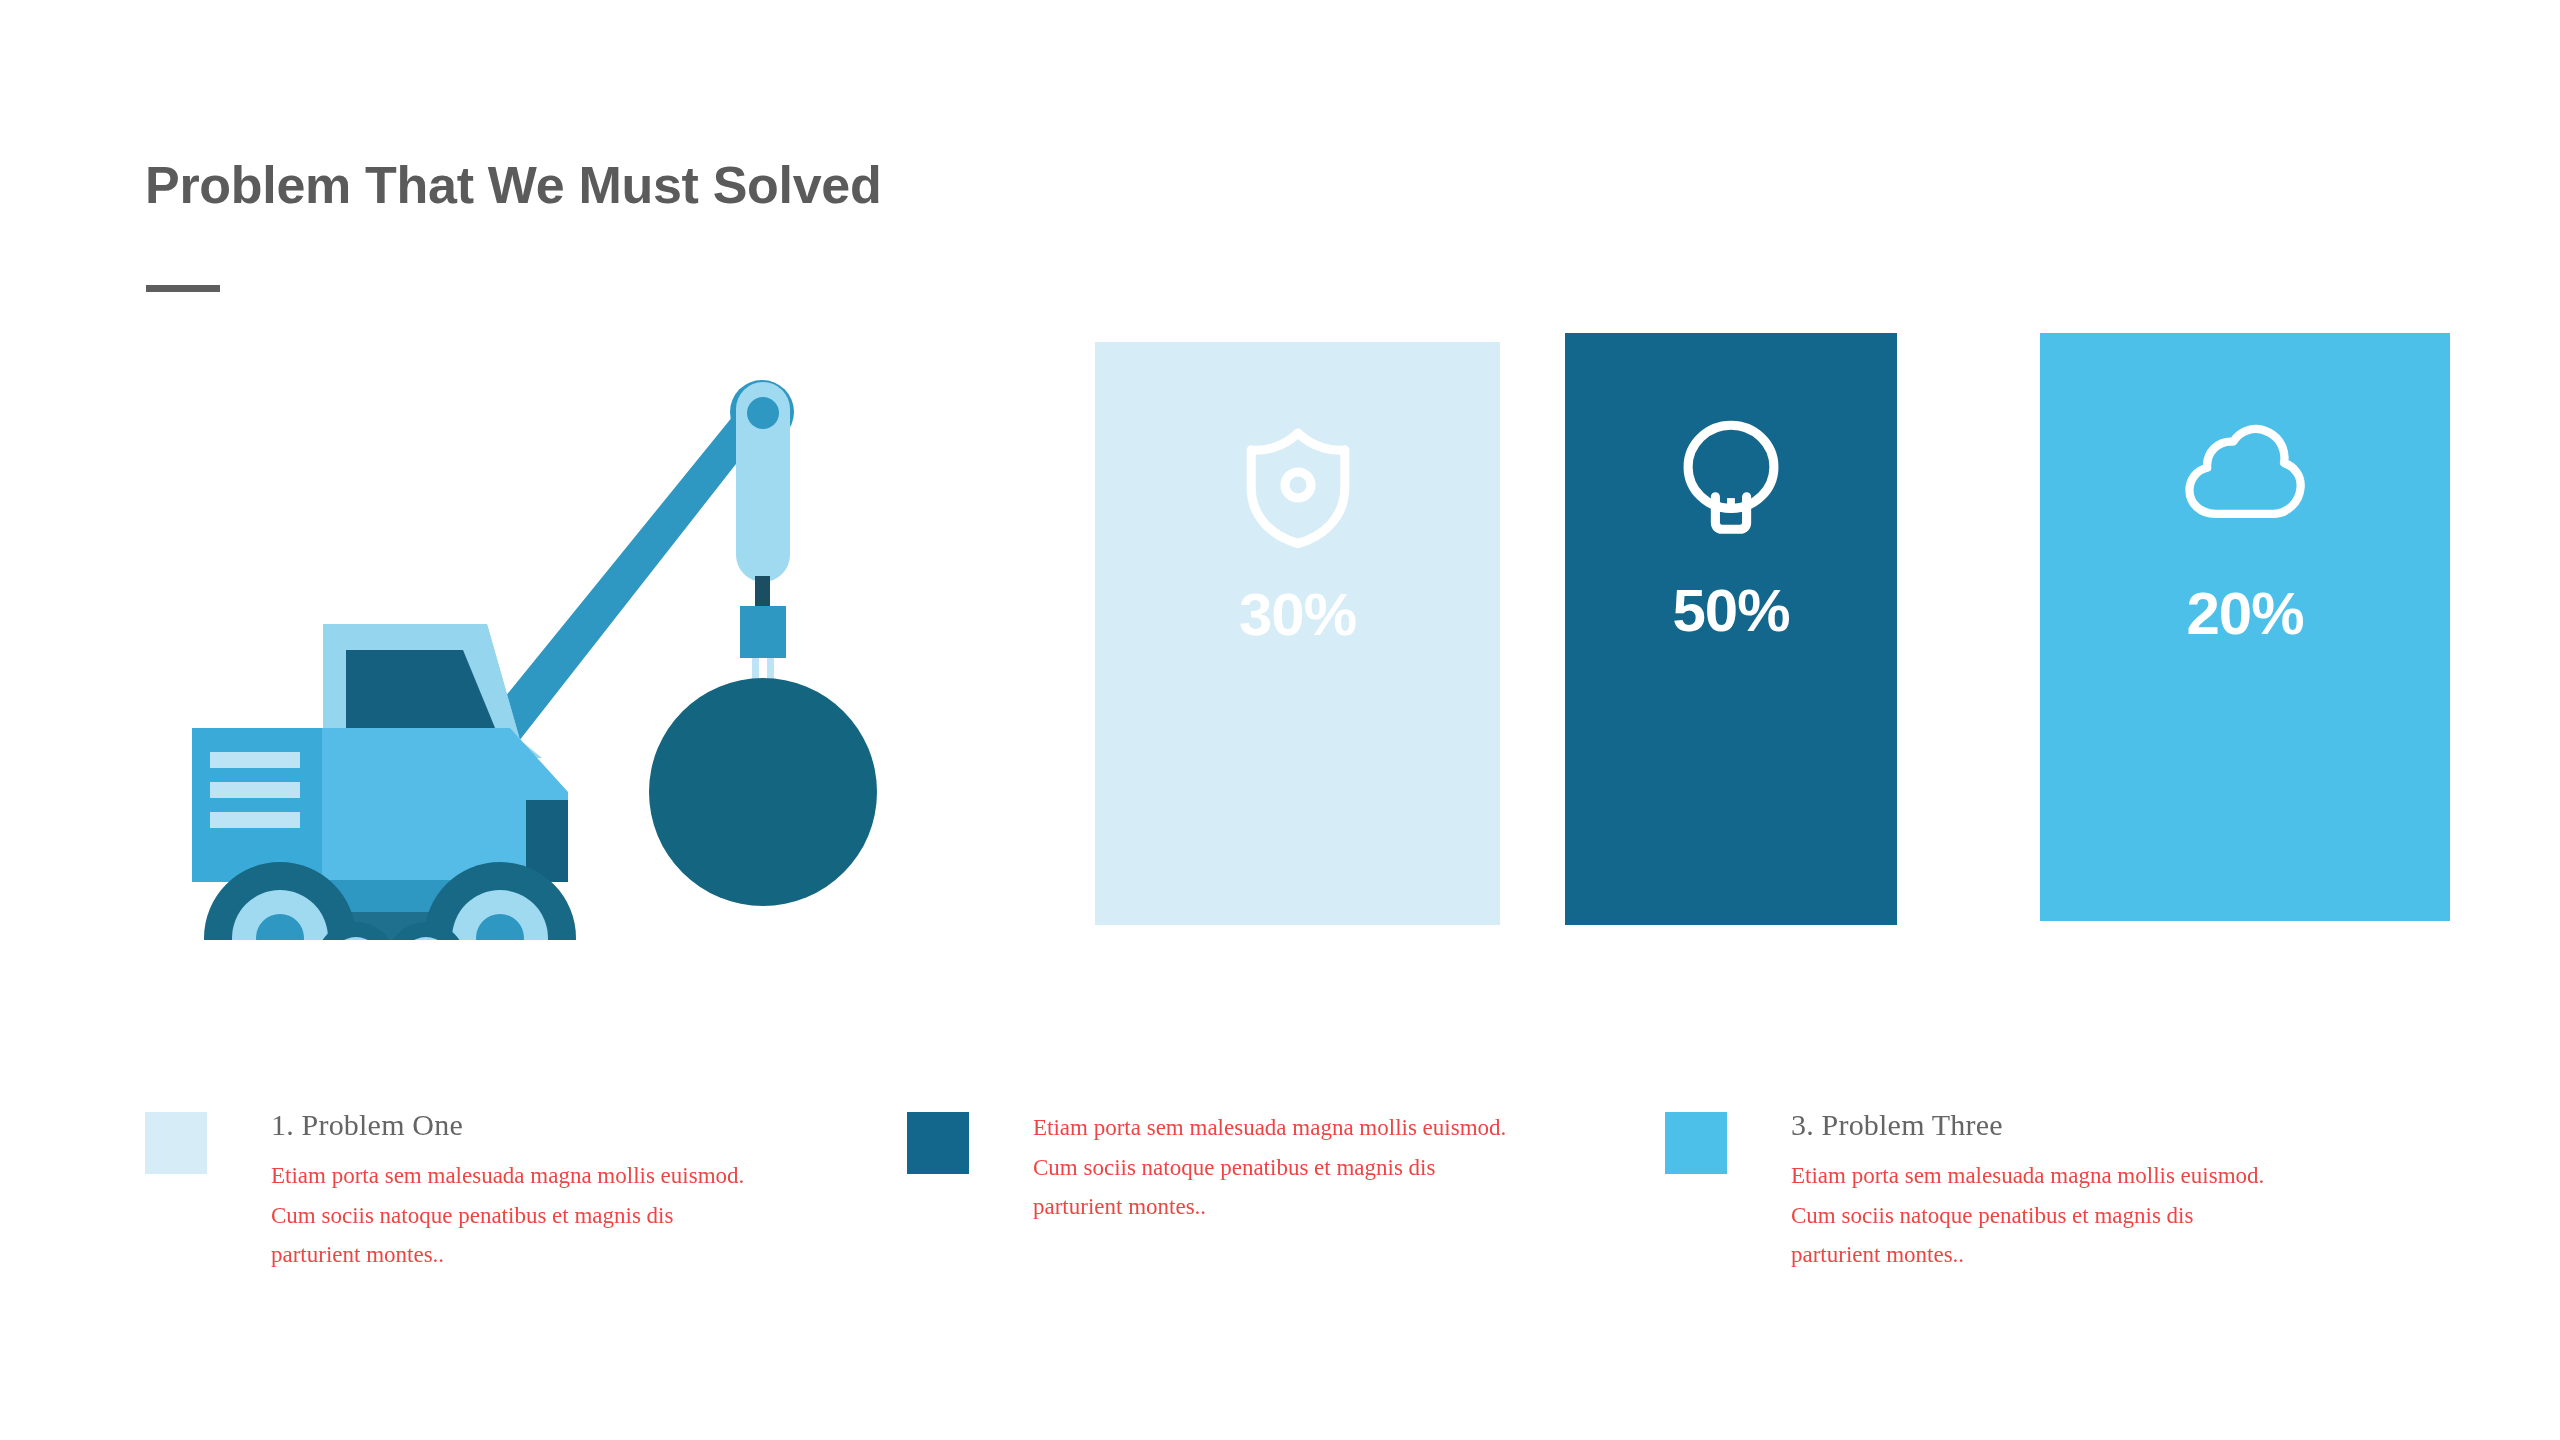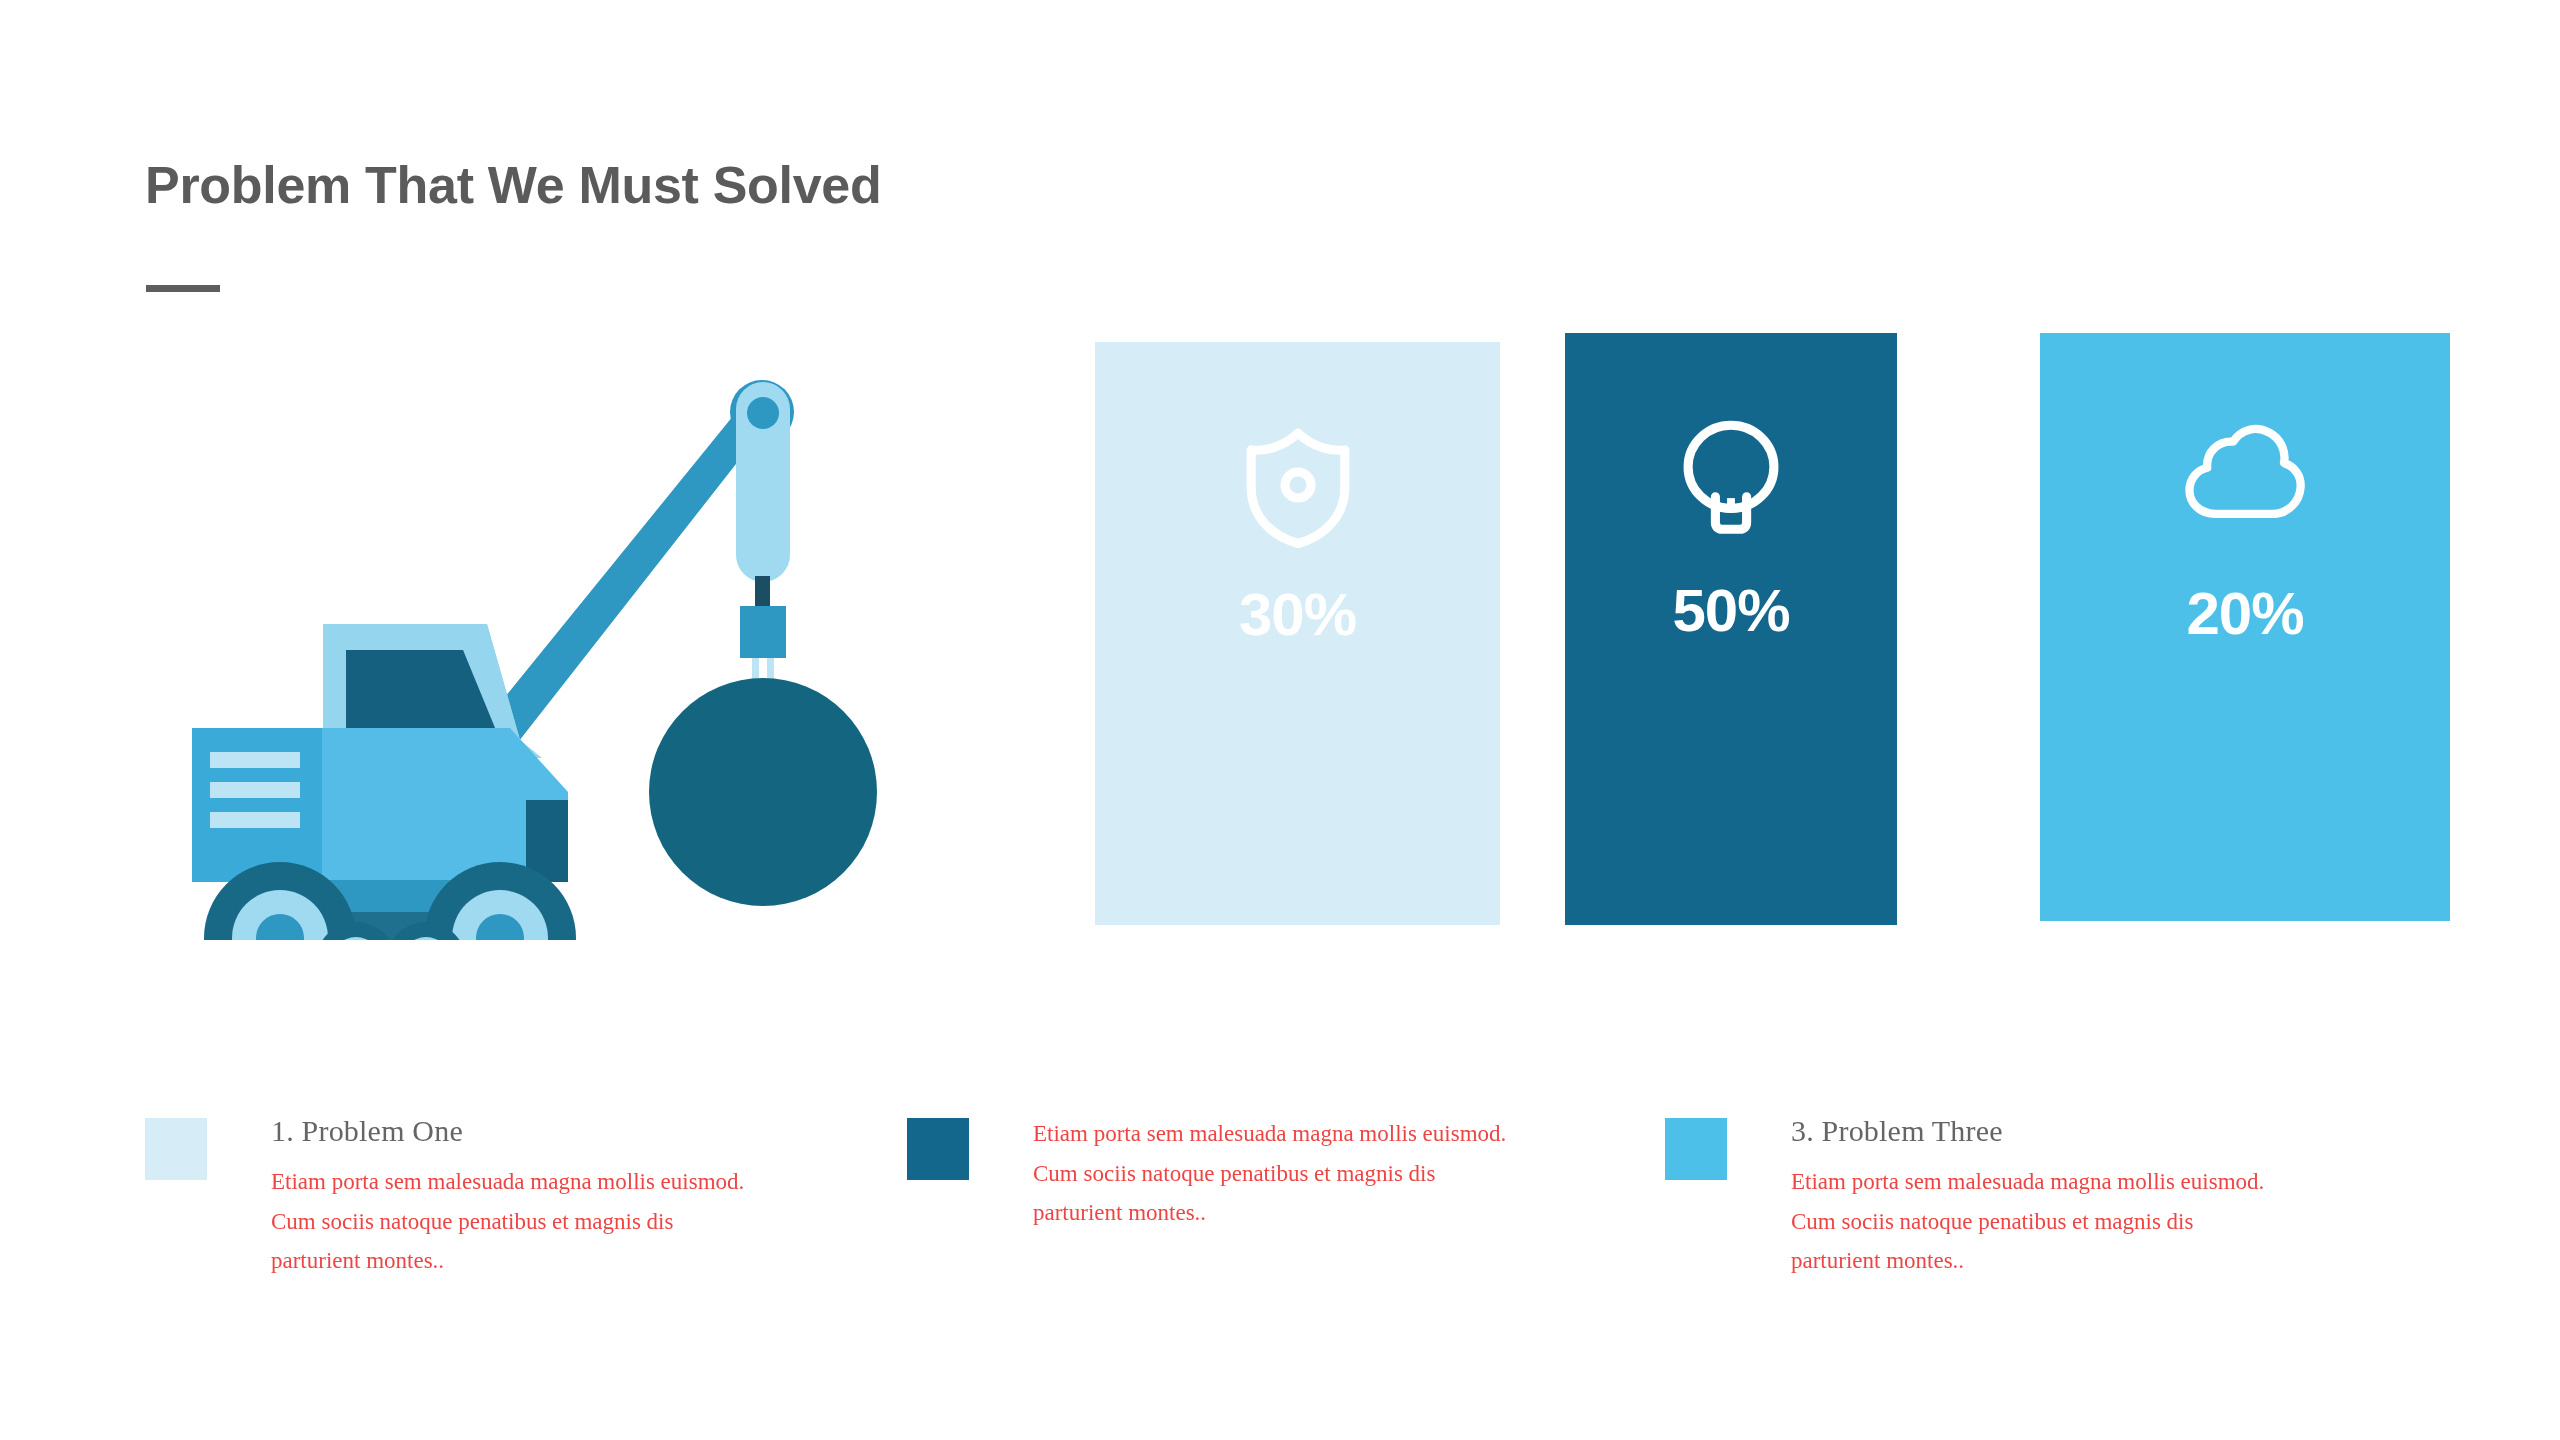--- a/index.html
+++ b/index.html
@@ -104,21 +104,21 @@
   
   .legend {
     position: absolute;
     left: 145px;
     top: 1098px;
     width: 2290px;
     height: 260px;
   }
   .legend-item {
     position: absolute;
-    top: 16px;
+    top: 10px;
     width: 700px;
     height: 240px;
   }
   .legend-item.l1 { left: 0px; }
   .legend-item.l2 { left: 762px; }
   .legend-item.l3 { left: 1520px; }
 
   .legend-swatch {
     position: absolute;
     left: 0;

